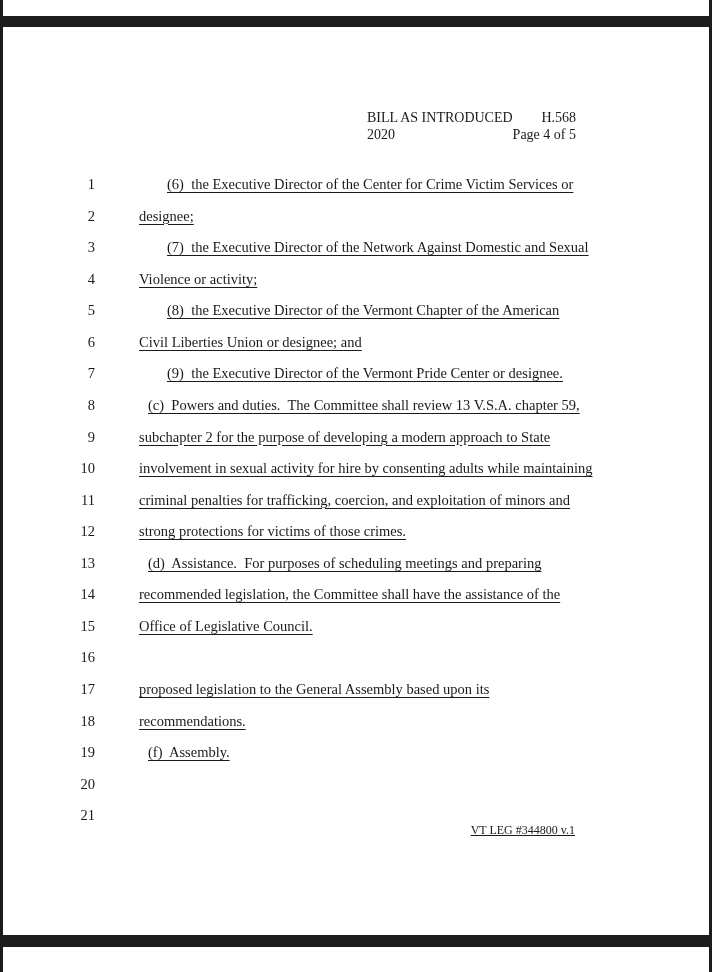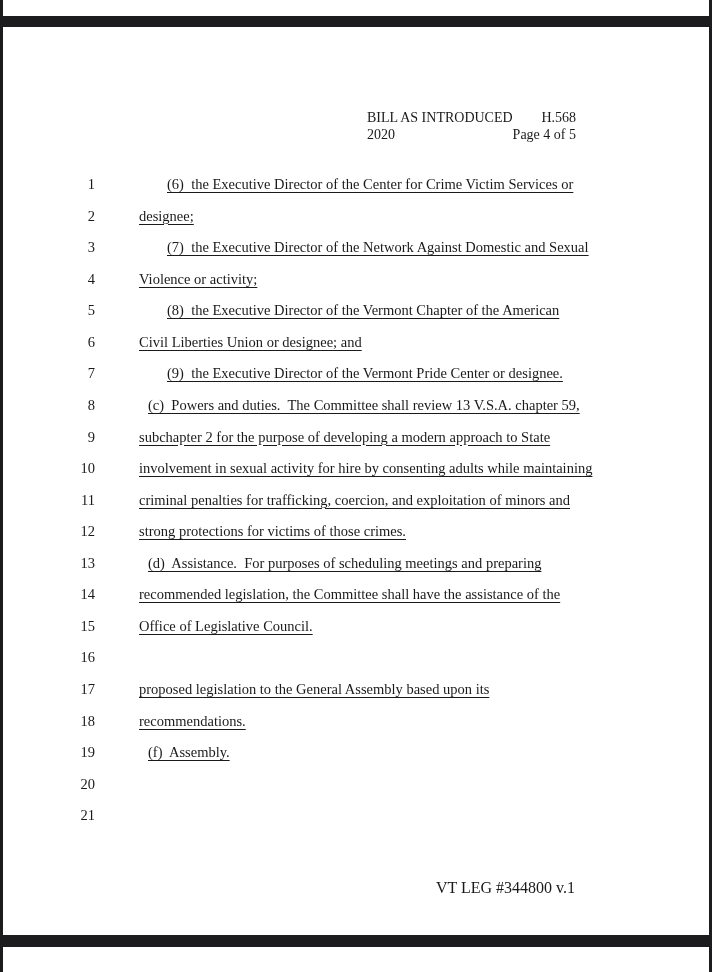--- a/index.html
+++ b/index.html
@@ -82,24 +82,25 @@
     white-space: pre;
     text-decoration: underline;
     text-decoration-thickness: 1px;
     text-underline-offset: 3px;
   }
   .ind0 { left: 136px; }
   .ind1 { left: 145px; text-align: right; }
   .ind2 { left: 164px; }
   .footer {
     position: absolute;
-    top: 852px;
+    top: 796px;
     right: 134px;
-    font-size: 16px;
-    color: #1a1a1a;
+    font-size: 12px;
+    color: #1a1a1a;
+    text-decoration: underline;
   }
 </style>
 </head>
 <body>
 
 <div class="viewer">
 
   <div class="page-sliver top"></div>
 
   <div class="page main">

